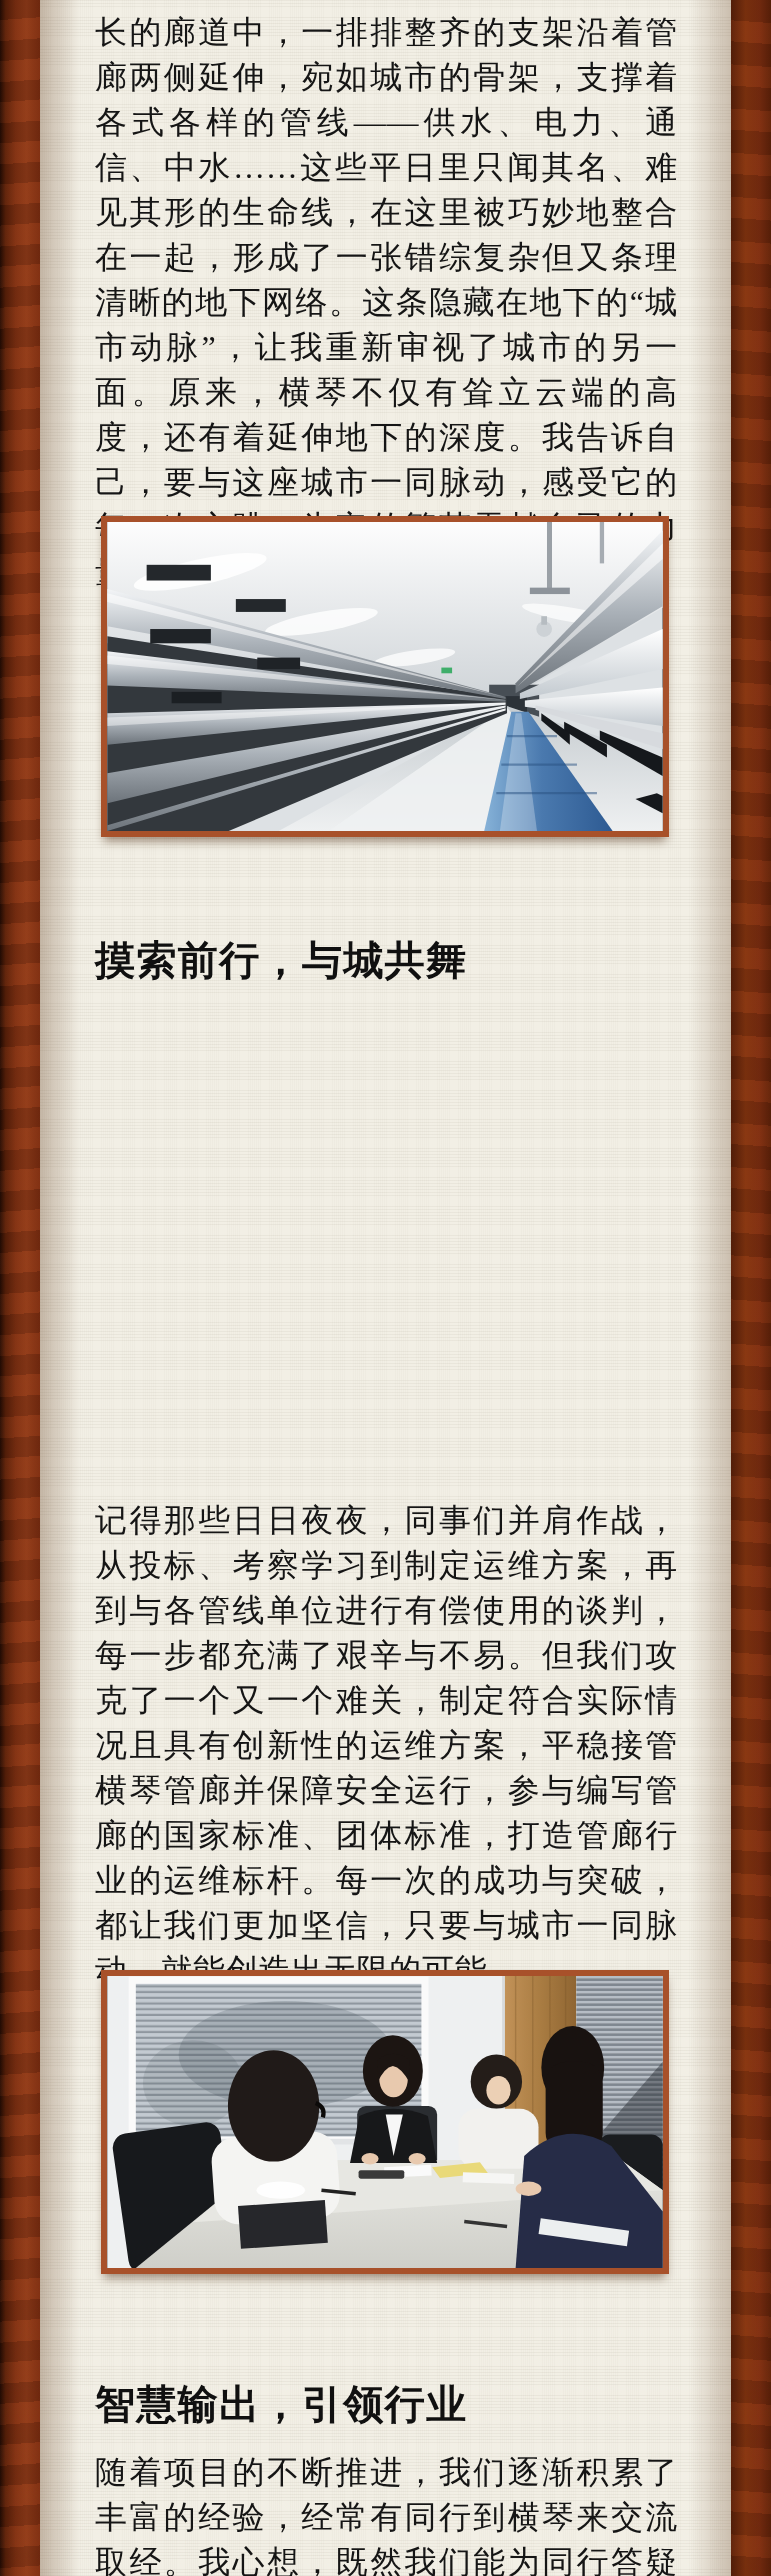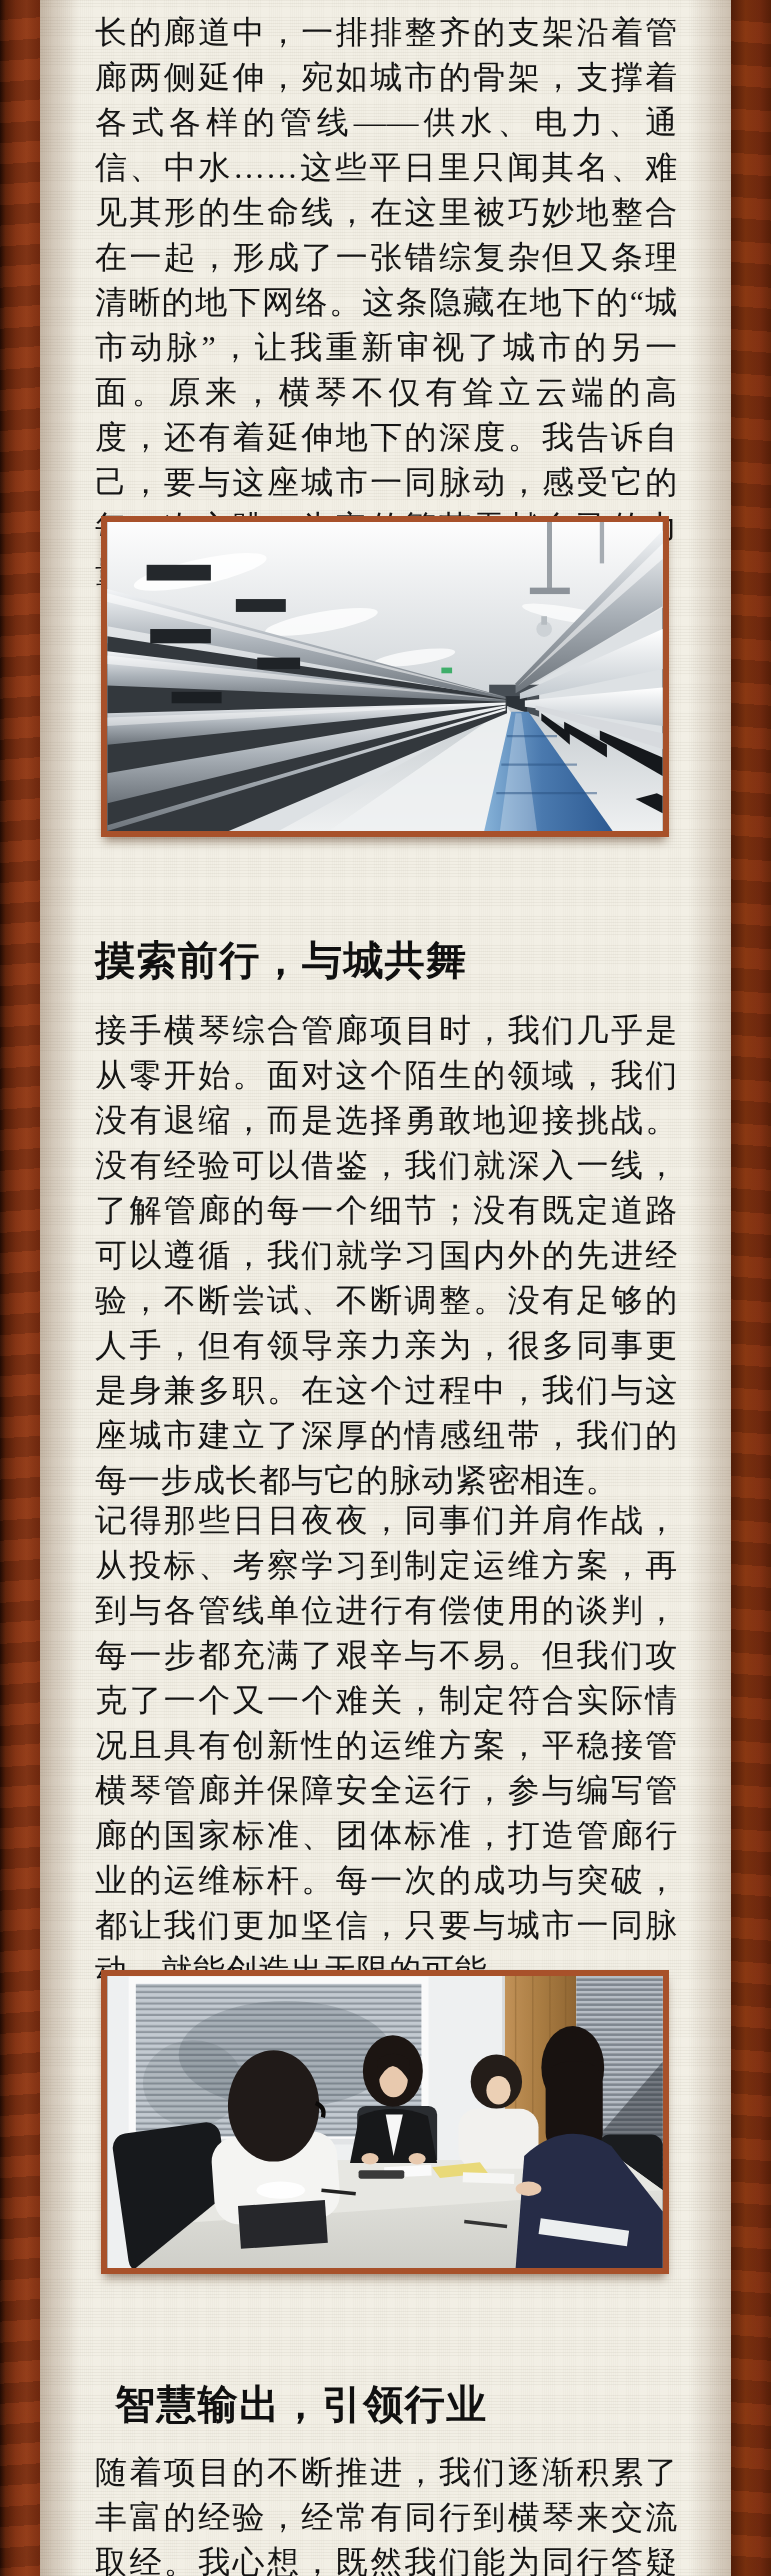--- a/index.html
+++ b/index.html
@@ -62,21 +62,21 @@
     background:#1d2126;
   }
   .photo svg{display:block;}
 
   #p1{top:10px;}
   #photo1{top:516px;height:309px;}
   #h1{top:940px;}
   #p2{top:1008px;}
   #p3{top:1498px;}
   #photo2{top:1970px;height:292px;}
-  #h2{top:2384px;margin-left:20px;}
+  #h2{top:2384px;}
   #p4{top:2450px;}
 </style>
 </head>
 <body>
 
 <div class="page">
   <div class="border-side border-left"></div>
   <div class="border-side border-right"></div>
 
   <div class="paper">
@@ -159,21 +159,20 @@
         <rect x="468" y="204" width="15" height="8" fill="#3fae6a"></rect>
 
         <polygon points="528,433 566,266 590,266 708,433" fill="url(#gBlue)"></polygon>
         <polygon points="550,433 572,268 580,268 602,433" fill="#ffffff" opacity="0.28"></polygon>
         <path d="M560,300 L630,300 M552,340 L658,340 M545,380 L686,380" stroke="#27507f" stroke-width="3" opacity="0.5" fill="none"></path>
       </svg>
     </figure>
 
     <h2 class="heading" id="h1">摸索前行，与城共舞</h2>
 
-    <p class="para" id="p2">接手横琴综合管廊项目时，我们几乎是从零开始。面对这个陌生的领域，我们没有退缩，而是选择勇敢地迎接挑战。没有经验可以借鉴，我们就深入一线，了解管廊的每一个细节；没有既定道路可以遵循，我们就学习国内外的先进经验，不断尝试、不断调整。没有足够的人手，但有领导亲力亲为，很多同事更是身兼多职。在这个过程中，我们与这座城市建立了深厚的情感纽带，我们的每一步成长都与它的脉动紧密相连。</p>
 
     <p class="para" id="p3">记得那些日日夜夜，同事们并肩作战，从投标、考察学习到制定运维方案，再到与各管线单位进行有偿使用的谈判，每一步都充满了艰辛与不易。但我们攻克了一个又一个难关，制定符合实际情况且具有创新性的运维方案，平稳接管横琴管廊并保障安全运行，参与编写管廊的国家标准、团体标准，打造管廊行业的运维标杆。每一次的成功与突破，都让我们更加坚信，只要与城市一同脉动，就能创造出无限的可能。</p>
 
     <figure class="photo" id="photo2">
       <svg width="556" height="292" viewBox="0 0 778 409">
         <defs>
           <pattern id="pBlinds" width="10" height="8" patternUnits="userSpaceOnUse">
             <rect width="10" height="8" fill="#c3cad1"></rect>
             <rect y="5" width="10" height="3" fill="#8f979f"></rect>
           </pattern>

